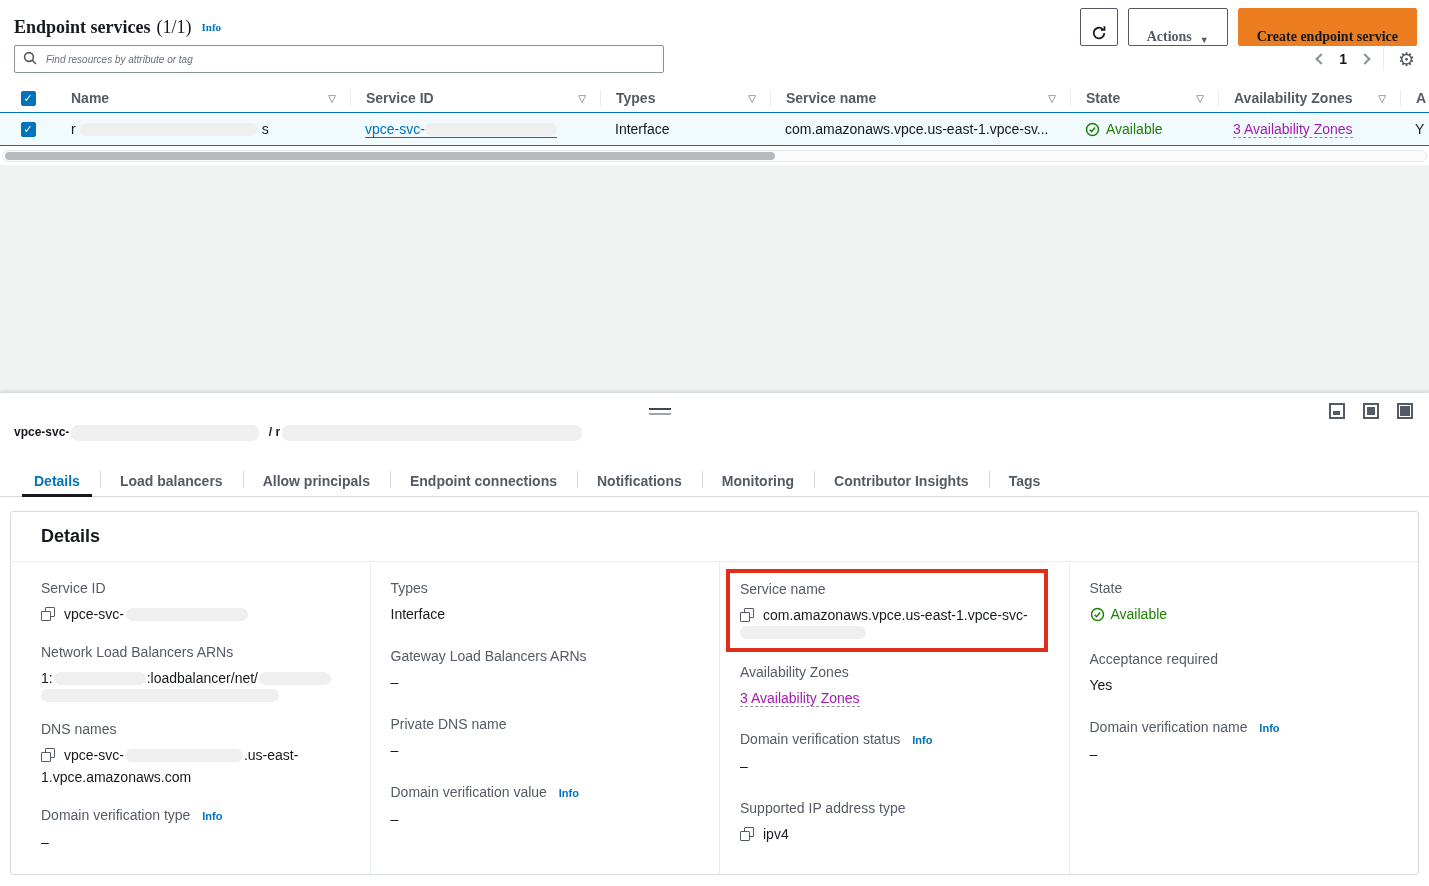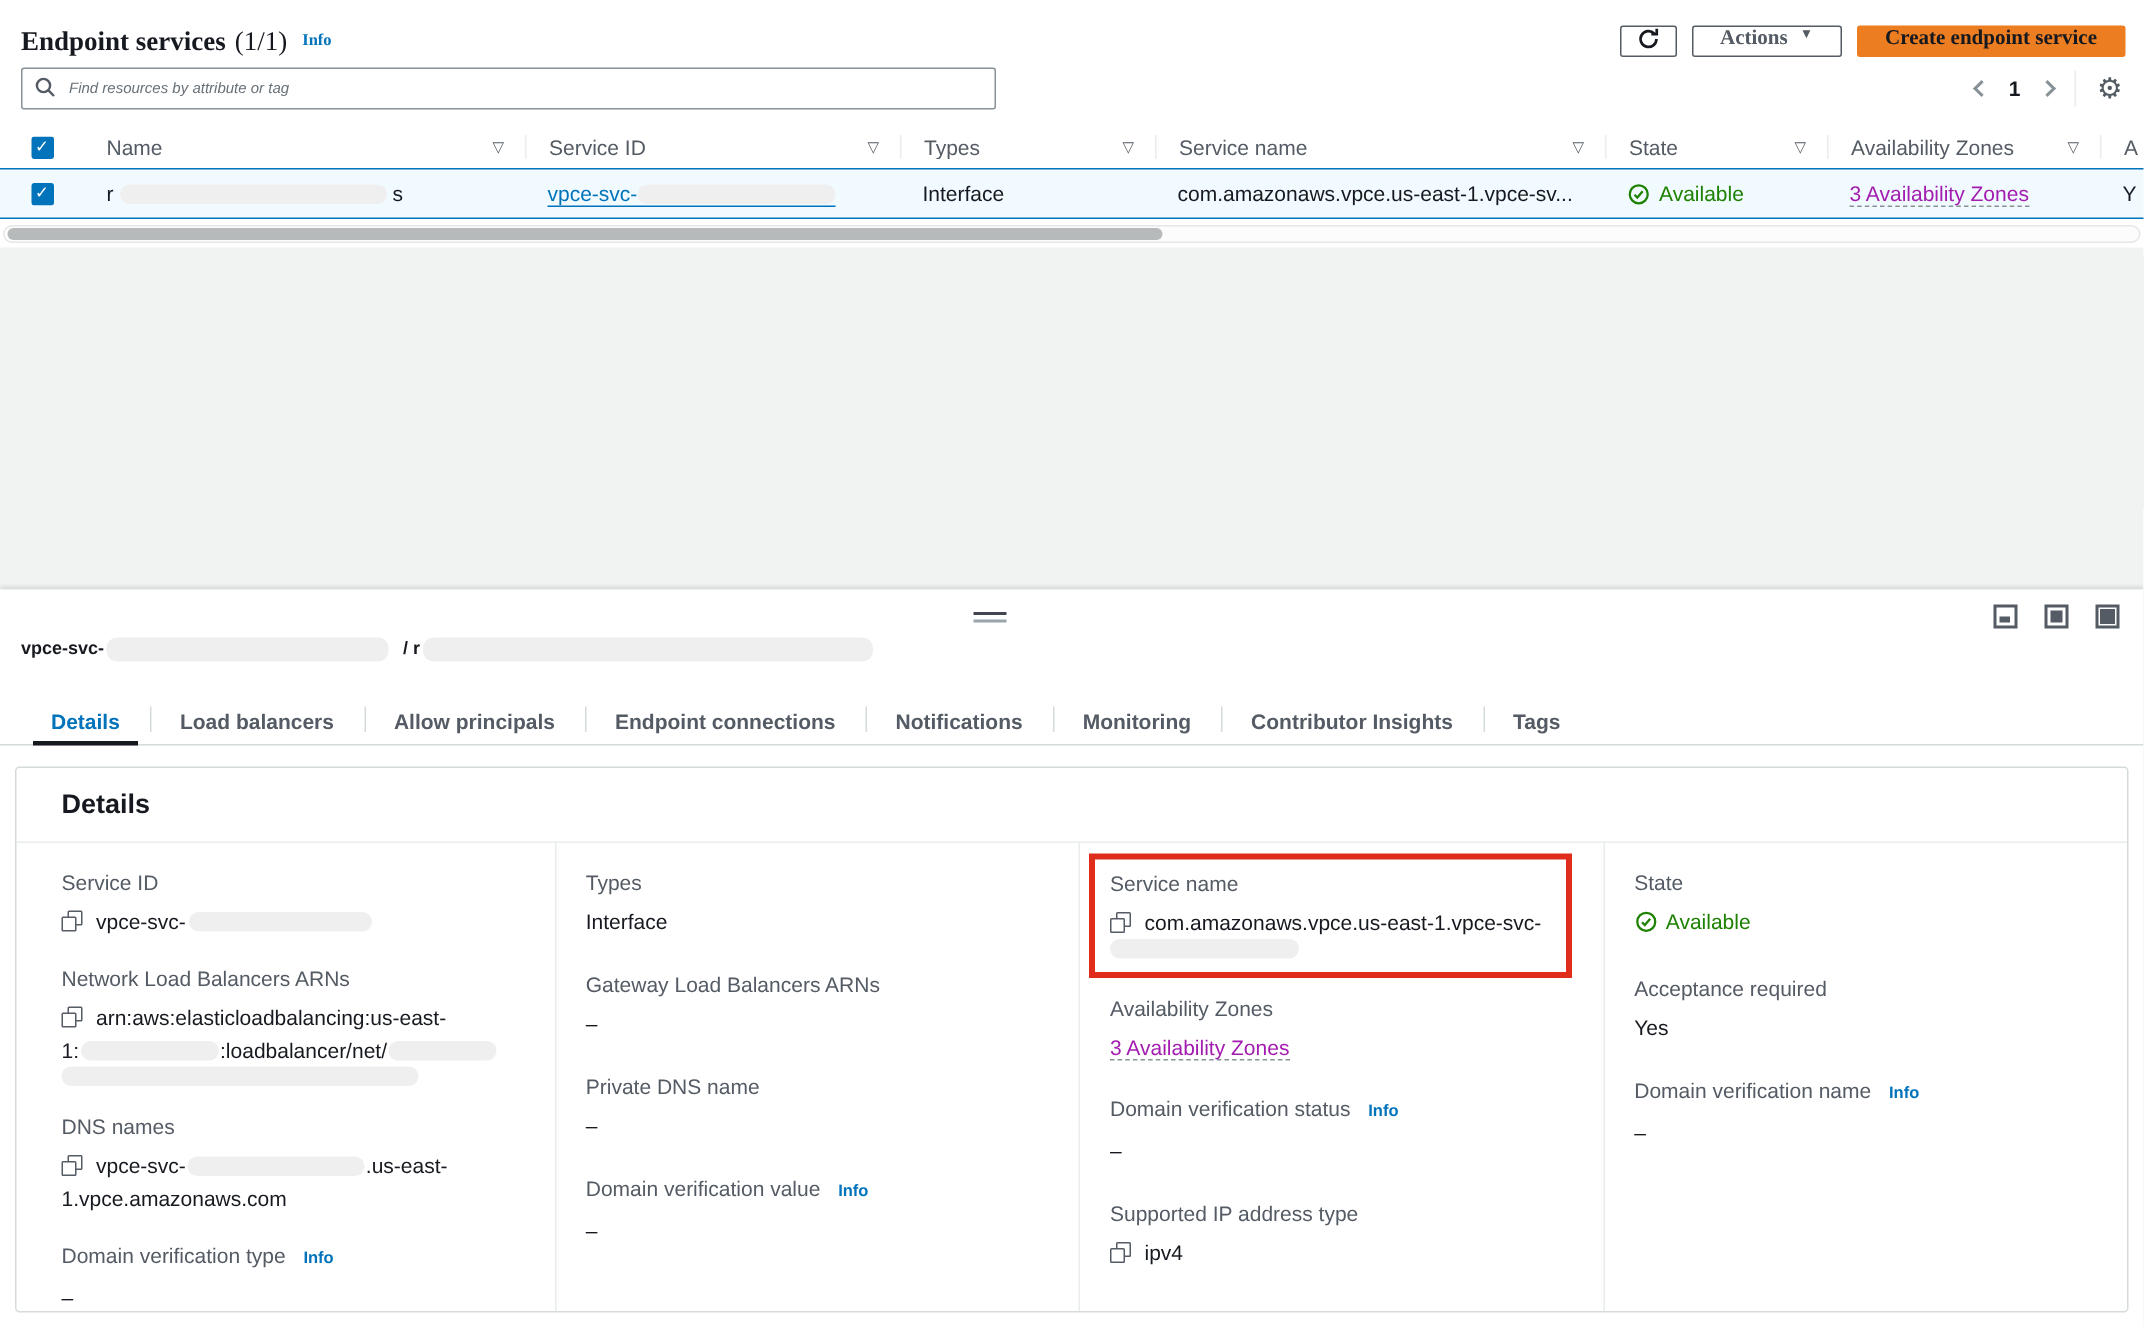--- a/index.html
+++ b/index.html
@@ -9,23 +9,23 @@
     font-family:"Liberation Sans", sans-serif;
     font-size:14px; color:#16191f; background:#fff; position:relative;
   }
 
   
   .top-bar { position:absolute; top:10px; left:14px; right:12px; height:34px; display:flex; align-items:center;font-family:Liberation Serif, serif; }
   .page-title { font-size:18px; font-weight:bold; }
   .page-count { font-size:18px; font-weight:normal; color:#16191f; margin-left:6px; }
   .info-link { color:#0073bb; font-size:11px; font-weight:bold; margin-left:10px; cursor:pointer; }
   .top-actions { margin-left:auto; display:flex; align-items:center; gap:10px; }
-  .btn { border:1px solid #545b64; background:#fff; border-radius:2px; height:21px;
+  .btn { border:1px solid #545b64; background:#fff; border-radius:2px; height:38px;
          padding:0 18px; font-weight:bold; font-size:14px; color:#545b64;
-         display:inline-flex; align-items:flex-start; gap:8px; cursor:pointer; font-family:inherit; }
+         display:inline-flex; align-items:flex-end; gap:8px; cursor:pointer; font-family:inherit; }
   .btn-icon { width:38px; padding:0; justify-content:center; }
   .btn-primary { background:#ec7d20; border-color:#ec7d20; color:#16191f; }
   .caret { font-size:9px; line-height:1; }
 
   
   .filter-bar { position:absolute; top:44px; left:14px; right:14px; height:30px; display:flex; align-items:center; }
   .search-box { width:650px; height:28px; border:1px solid #879196; border-radius:2px;
                 display:flex; align-items:center; padding:0 8px; gap:7px; background:#fff; }
   .search-box input { border:none; outline:none; flex:1; font-size:10px; font-style:italic; color:#16191f;
                       font-family:inherit; background:transparent; }
@@ -37,21 +37,21 @@
   .page-num { font-weight:bold; font-size:14px; }
   .v-div { width:1px; height:24px; background:#eaeded; }
   .gear { font-family:"DejaVu Sans", sans-serif; font-size:19px; color:#545b64; line-height:1; cursor:pointer; }
 
   
   .tbl { position:absolute; top:84px; left:0; width:1560px; }
   .tbl-head { display:flex; align-items:center; height:28px; }
   .tbl-row  { display:flex; align-items:center; height:34px; background:#f1faff;
               border-top:1px solid #0073bb; border-bottom:1px solid #0073bb; }
   .cell { flex:none; padding:0 10px 0 15px; position:relative; display:flex; align-items:center; overflow:hidden; white-space:nowrap; }
-  .hcell { font-weight:normal; color:#545b64; }
+  .hcell { font-weight:bold; color:#545b64; }
   .hcell .sort { margin-left:auto; font-family:"DejaVu Sans", sans-serif; font-size:10px; color:#545b64; cursor:pointer; padding-right:4px; }
   .hcell + .hcell { border-left:1px solid #eaeded; }
   .c-check { width:56px; justify-content:center; padding:0; }
   .c-name  { width:294px; }
   .c-sid   { width:250px; }
   .c-types { width:170px; }
   .c-sname { width:300px; }
   .c-state { width:148px; }
   .c-az    { width:182px; }
   .c-part  { width:130px; }
@@ -289,24 +289,20 @@
           <div class="f-label">Service ID</div>
           <div class="val-line">
             <span class="copy-icon"></span>
             <span>vpce-svc-</span>
             <span class="redact" style="width:122px; margin-left:2px;"></span>
           </div>
         </div>
         <div class="field">
           <div class="f-label">Network Load Balancers ARNs</div>
           <div class="val-line">
-            <span class="copy-icon"></span>
-            <span>arn:aws:elasticloadbalancing:us-east-</span>
-          </div>
-          <div class="val-line">
             <span>1:</span>
             <span class="redact" style="width:92px; margin:0 1px;"></span>
             <span>:loadbalancer/net/</span>
             <span class="redact" style="width:72px; margin-left:1px;"></span>
           </div>
           <div class="val-line">
             <span class="redact" style="width:238px;"></span>
           </div>
         </div>
         <div class="field">

